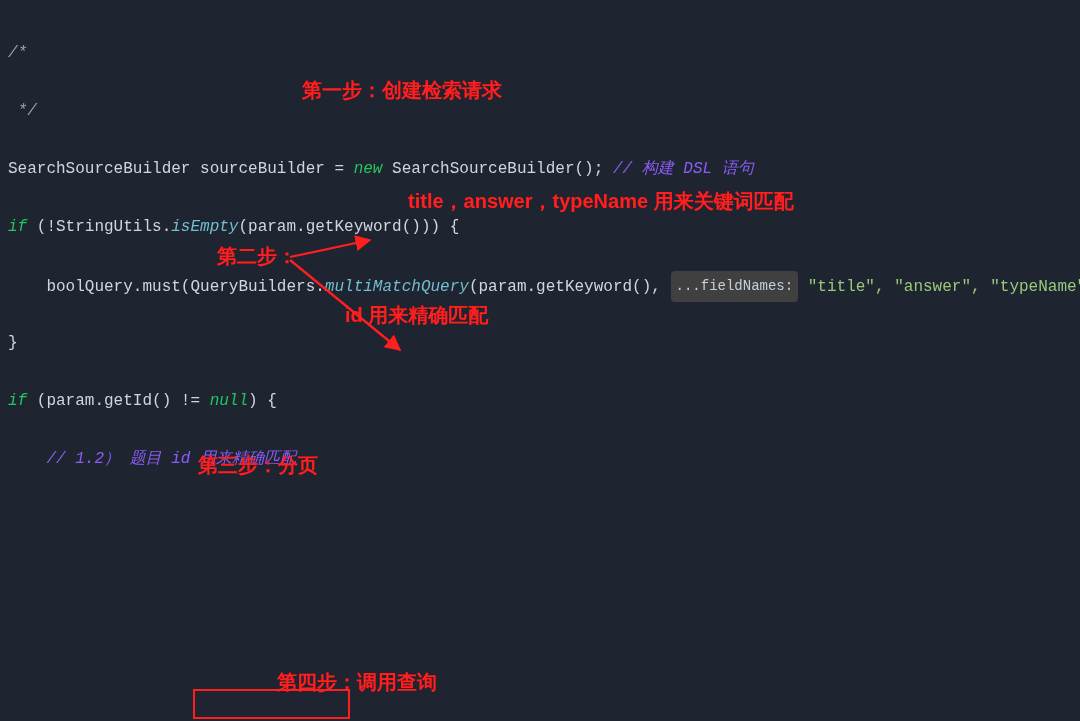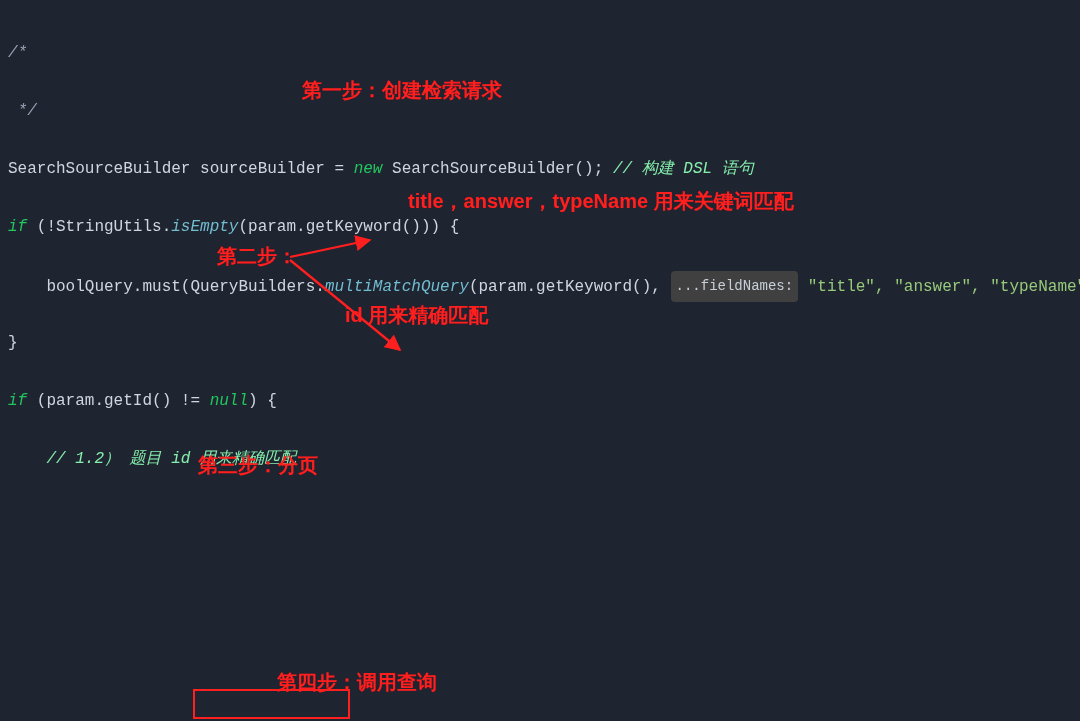--- a/index.html
+++ b/index.html
@@ -19,21 +19,21 @@
     white-space:pre;
     letter-spacing:0px;
   }
   .line { height:29px; }
 
   .kw { color:#22c55e; font-style:italic; }          
   .type { color:#ced6e0; }
   .method { color:#72bdcf; font-style:italic; }
   .str { color:#98c97a; }
   .comment { color:#97a1b3; font-style:italic; }
-  .cmtGray{ color:#86efac; font-style:italic; }
+  .cmtGray{ color:#8b5cf6; font-style:italic; }
   .hint {
     display:inline-block;
     background:#404040;
     color:#c7cfd9;
     font-style:normal;
     font-size:14px;
     padding:1px 5px;
     border-radius:4px;
     vertical-align:1px;
   }

